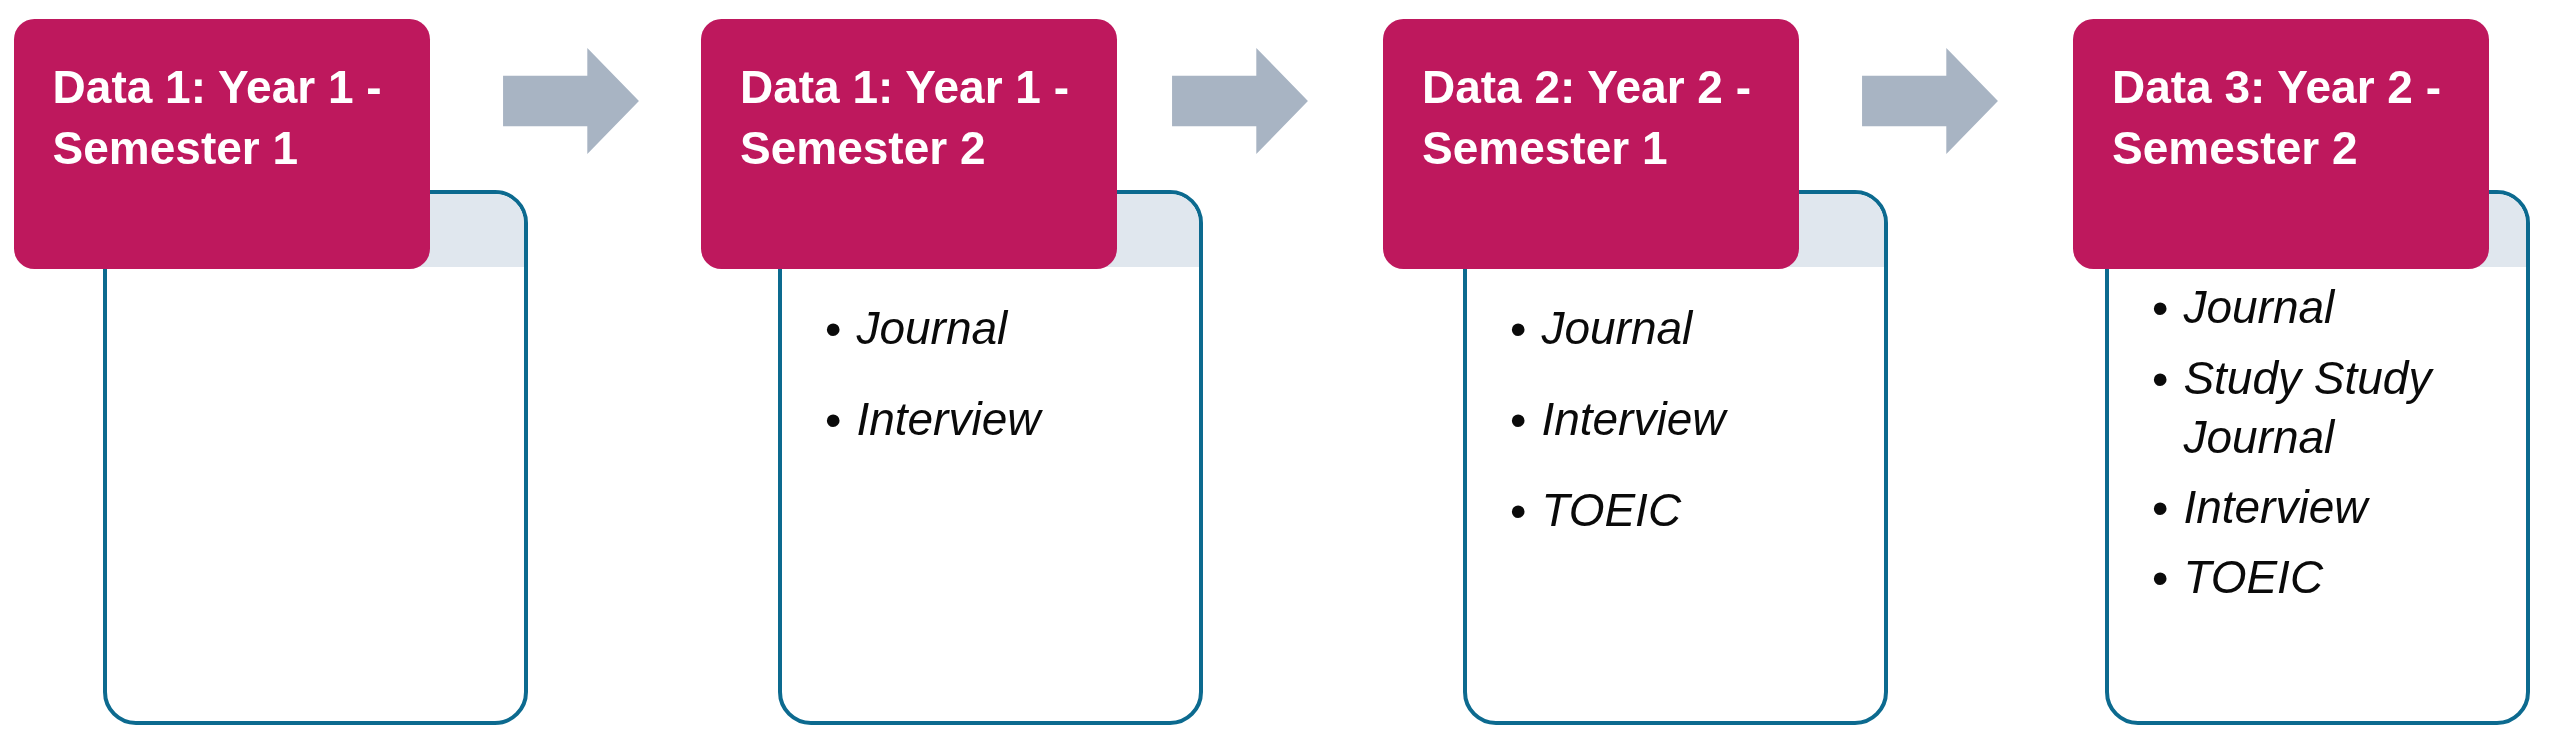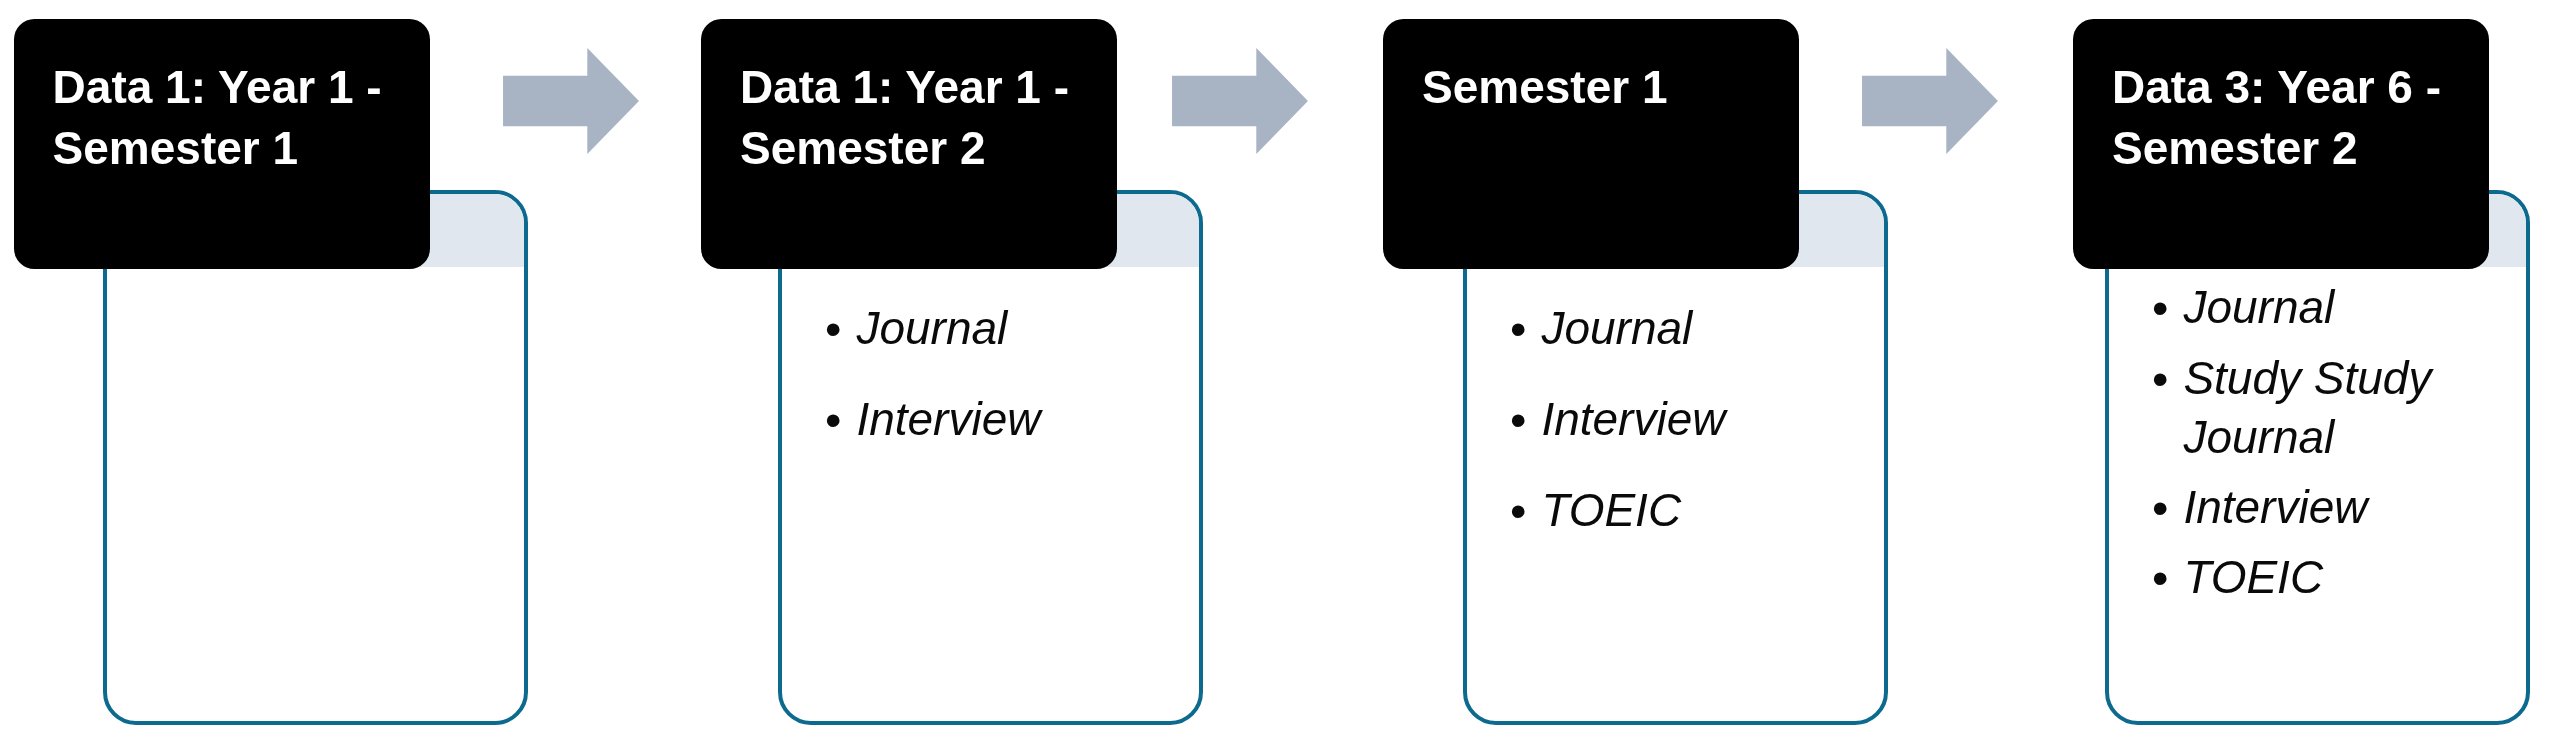--- a/index.html
+++ b/index.html
@@ -51,21 +51,21 @@
   .g3 .items li { margin-bottom: 9.5px; }
   .dot { flex: 0 0 30px; font-size: 1.02em; line-height: 1.3; }
   .txt { flex: 1 1 auto; padding-left: 1.4px; font-style: italic; }
 
   
   .hdr {
     position: absolute;
     top: 19px;
     height: 250px;
     width: 416px;
-    background: #000000;
+    background: #be185d;
     border-radius: 20.4px;
     color: #ffffff;
     font-weight: bold;
     font-size: 46px;
     line-height: 1.32;
     padding: 38px 0 0 39px;
     box-sizing: border-box;
     z-index: 2;
   }
   .g0 .hdr { left: 13.6px; }
@@ -149,20 +149,21 @@
             <span class="dot">•</span>
             <span class="txt">Interview</span>
           </li>
           <li>
             <span class="dot">•</span>
             <span class="txt">TOEIC</span>
           </li>
         </ul>
     </div>
     <header class="hdr">
+      <div class="hline">Data 2: Year 2 -</div>
       <div class="hline">Semester 1</div>
     </header>
   </section>
 
   <svg class="arrow a2" viewBox="0 0 200 156" xmlns="http://www.w3.org/2000/svg">
     <polygon points="0,41 124,41 124,0 200,78 124,156 124,115 0,115" fill="#a8b4c3"></polygon>
   </svg>
 
   <section class="group g3">
     <div class="body-box">
@@ -184,19 +185,19 @@
             <span class="dot">•</span>
             <span class="txt">Interview</span>
           </li>
           <li>
             <span class="dot">•</span>
             <span class="txt">TOEIC</span>
           </li>
         </ul>
     </div>
     <header class="hdr">
-      <div class="hline">Data 3: Year 6 -</div>
+      <div class="hline">Data 3: Year 2 -</div>
       <div class="hline">Semester 2</div>
     </header>
   </section>
 
 </div>
 
 
 </body></html>

